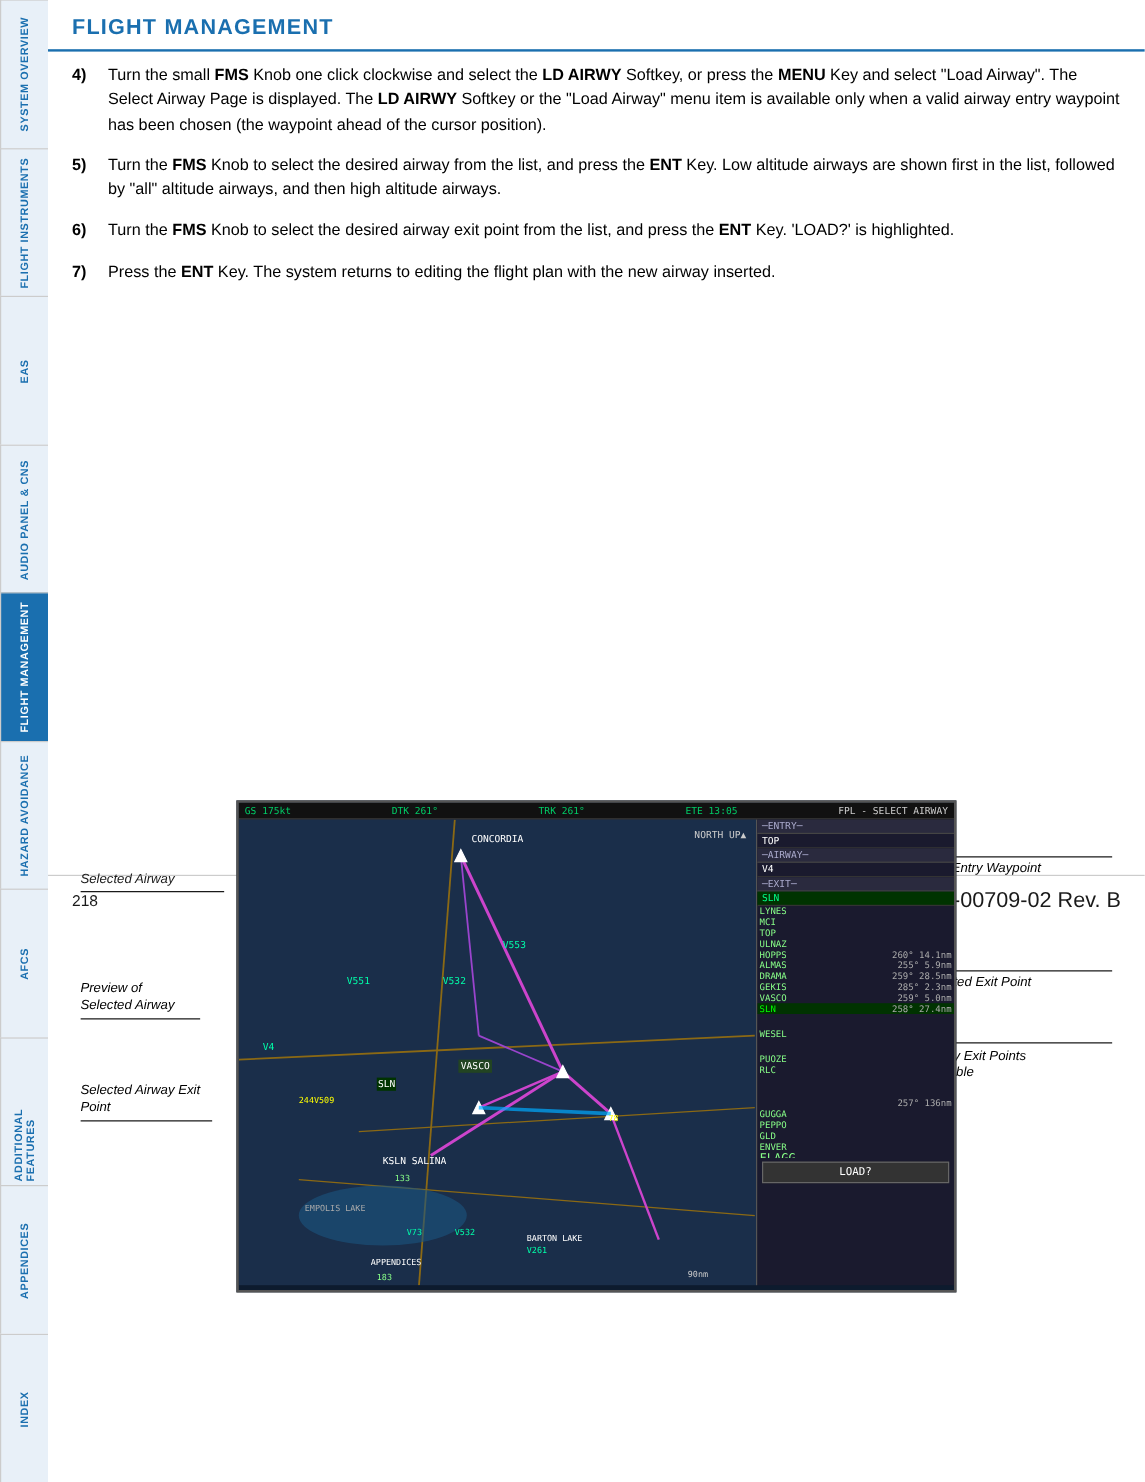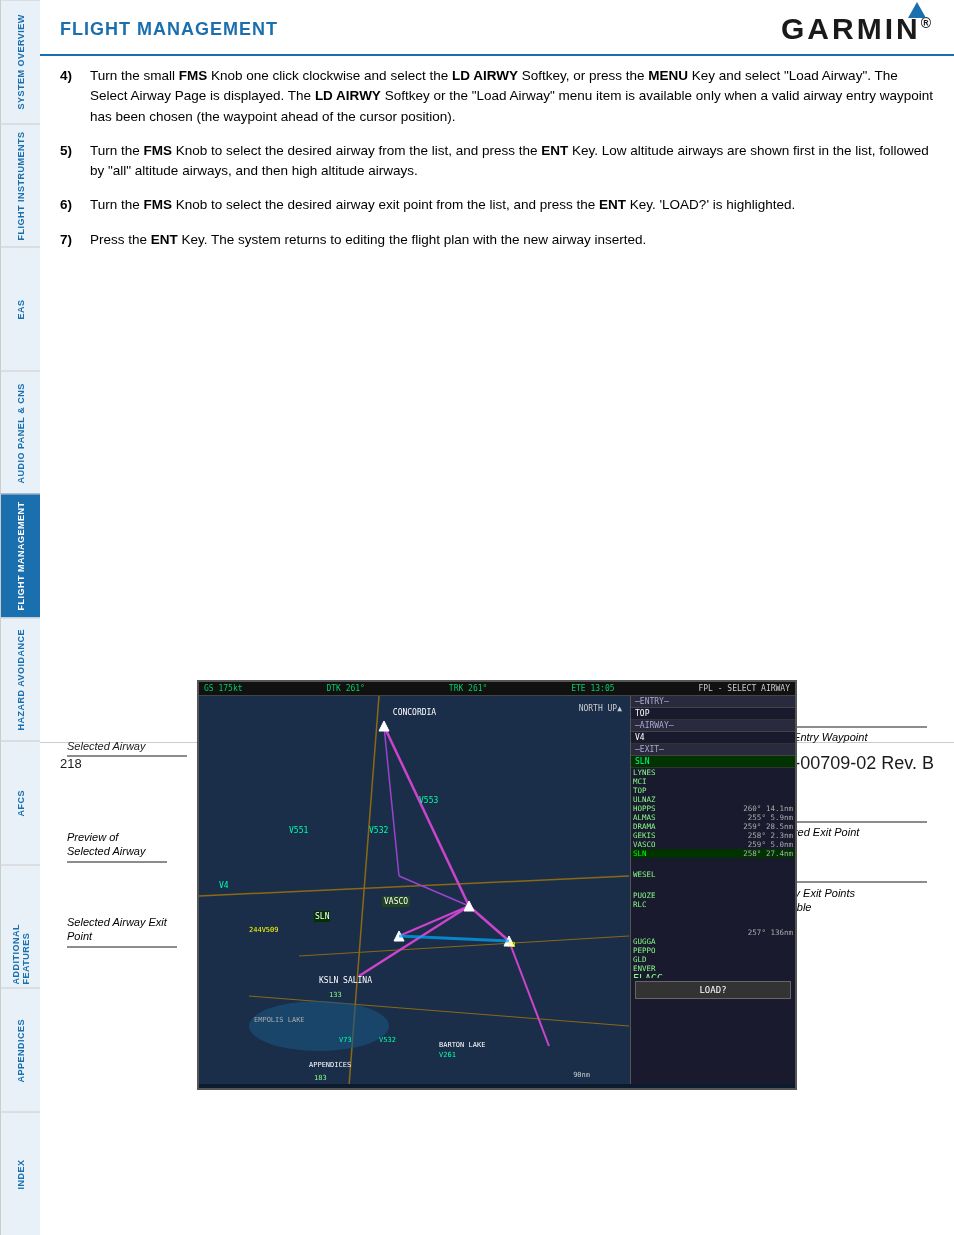--- a/index.html
+++ b/index.html
@@ -140,26 +140,20 @@
   <div class="sidebar-item active">FLIGHT MANAGEMENT</div>
   <div class="sidebar-item">HAZARD AVOIDANCE</div>
   <div class="sidebar-item">AFCS</div>
   <div class="sidebar-item">ADDITIONAL FEATURES</div>
   <div class="sidebar-item">APPENDICES</div>
   <div class="sidebar-item">INDEX</div>
 </div>
 
 <div class="header">
   <div class="header-title">FLIGHT MANAGEMENT</div>
-  <div class="garmin-logo" style="position:relative;">
-    <div style="position:relative; display:inline-block;">
-      <div style="position:absolute; top:-10px; right:8px; width:0; height:0; border-left:9px solid transparent; border-right:9px solid transparent; border-bottom:16px solid #1a6faf;"></div>
-      <span style="font-size:30px; font-weight:900; letter-spacing:3px; color:#1a1a1a; font-family:Arial Black, Arial, sans-serif;">GARMIN<span style="font-size:14px; vertical-align:super;">®</span></span>
-    </div>
-  </div>
 </div>
 
 <div class="main-content">
 
   <div class="numbered-item">
     <div class="item-number">4)</div>
     <div class="item-text">
       Turn the small <span class="bold">FMS</span> Knob one click clockwise and select the <span class="bold">LD AIRWY</span> Softkey, or press the <span class="bold">MENU</span> Key and select "Load Airway". The Select Airway Page is displayed.  The <span class="bold">LD AIRWY</span> Softkey or the "Load Airway" menu item is available only when a valid airway entry waypoint has been chosen (the waypoint ahead of the cursor position).
     </div>
   </div>
@@ -325,21 +319,21 @@
               <div style="display:flex; justify-content:space-between; padding:0 2px; font-size:7.5px; color:#88ff88;">
                   <span>ALMAS</span>
                   <span style="color:#aaa;">255° 5.9nm</span>
                 </div>
               <div style="display:flex; justify-content:space-between; padding:0 2px; font-size:7.5px; color:#88ff88;">
                   <span>DRAMA</span>
                   <span style="color:#aaa;">259° 28.5nm</span>
                 </div>
               <div style="display:flex; justify-content:space-between; padding:0 2px; font-size:7.5px; color:#88ff88;">
                   <span>GEKIS</span>
-                  <span style="color:#aaa;">258° 2.3nm</span>
+                  <span style="color:#aaa;">285° 2.3nm</span>
                 </div>
               <div style="display:flex; justify-content:space-between; padding:0 2px; font-size:7.5px; color:#88ff88;">
                   <span>VASCO</span>
                   <span style="color:#aaa;">259° 5.0nm</span>
                 </div>
               <div style="display:flex; justify-content:space-between; padding:0 2px; font-size:7.5px; color:#00ff00; background:#003300;">
                   <span>SLN</span>
                   <span style="color:#aaa;">258° 27.4nm</span>
                 </div>
               <div style="display:flex; padding:12px 2px; font-size:7.5px; color:#88ff88;">

